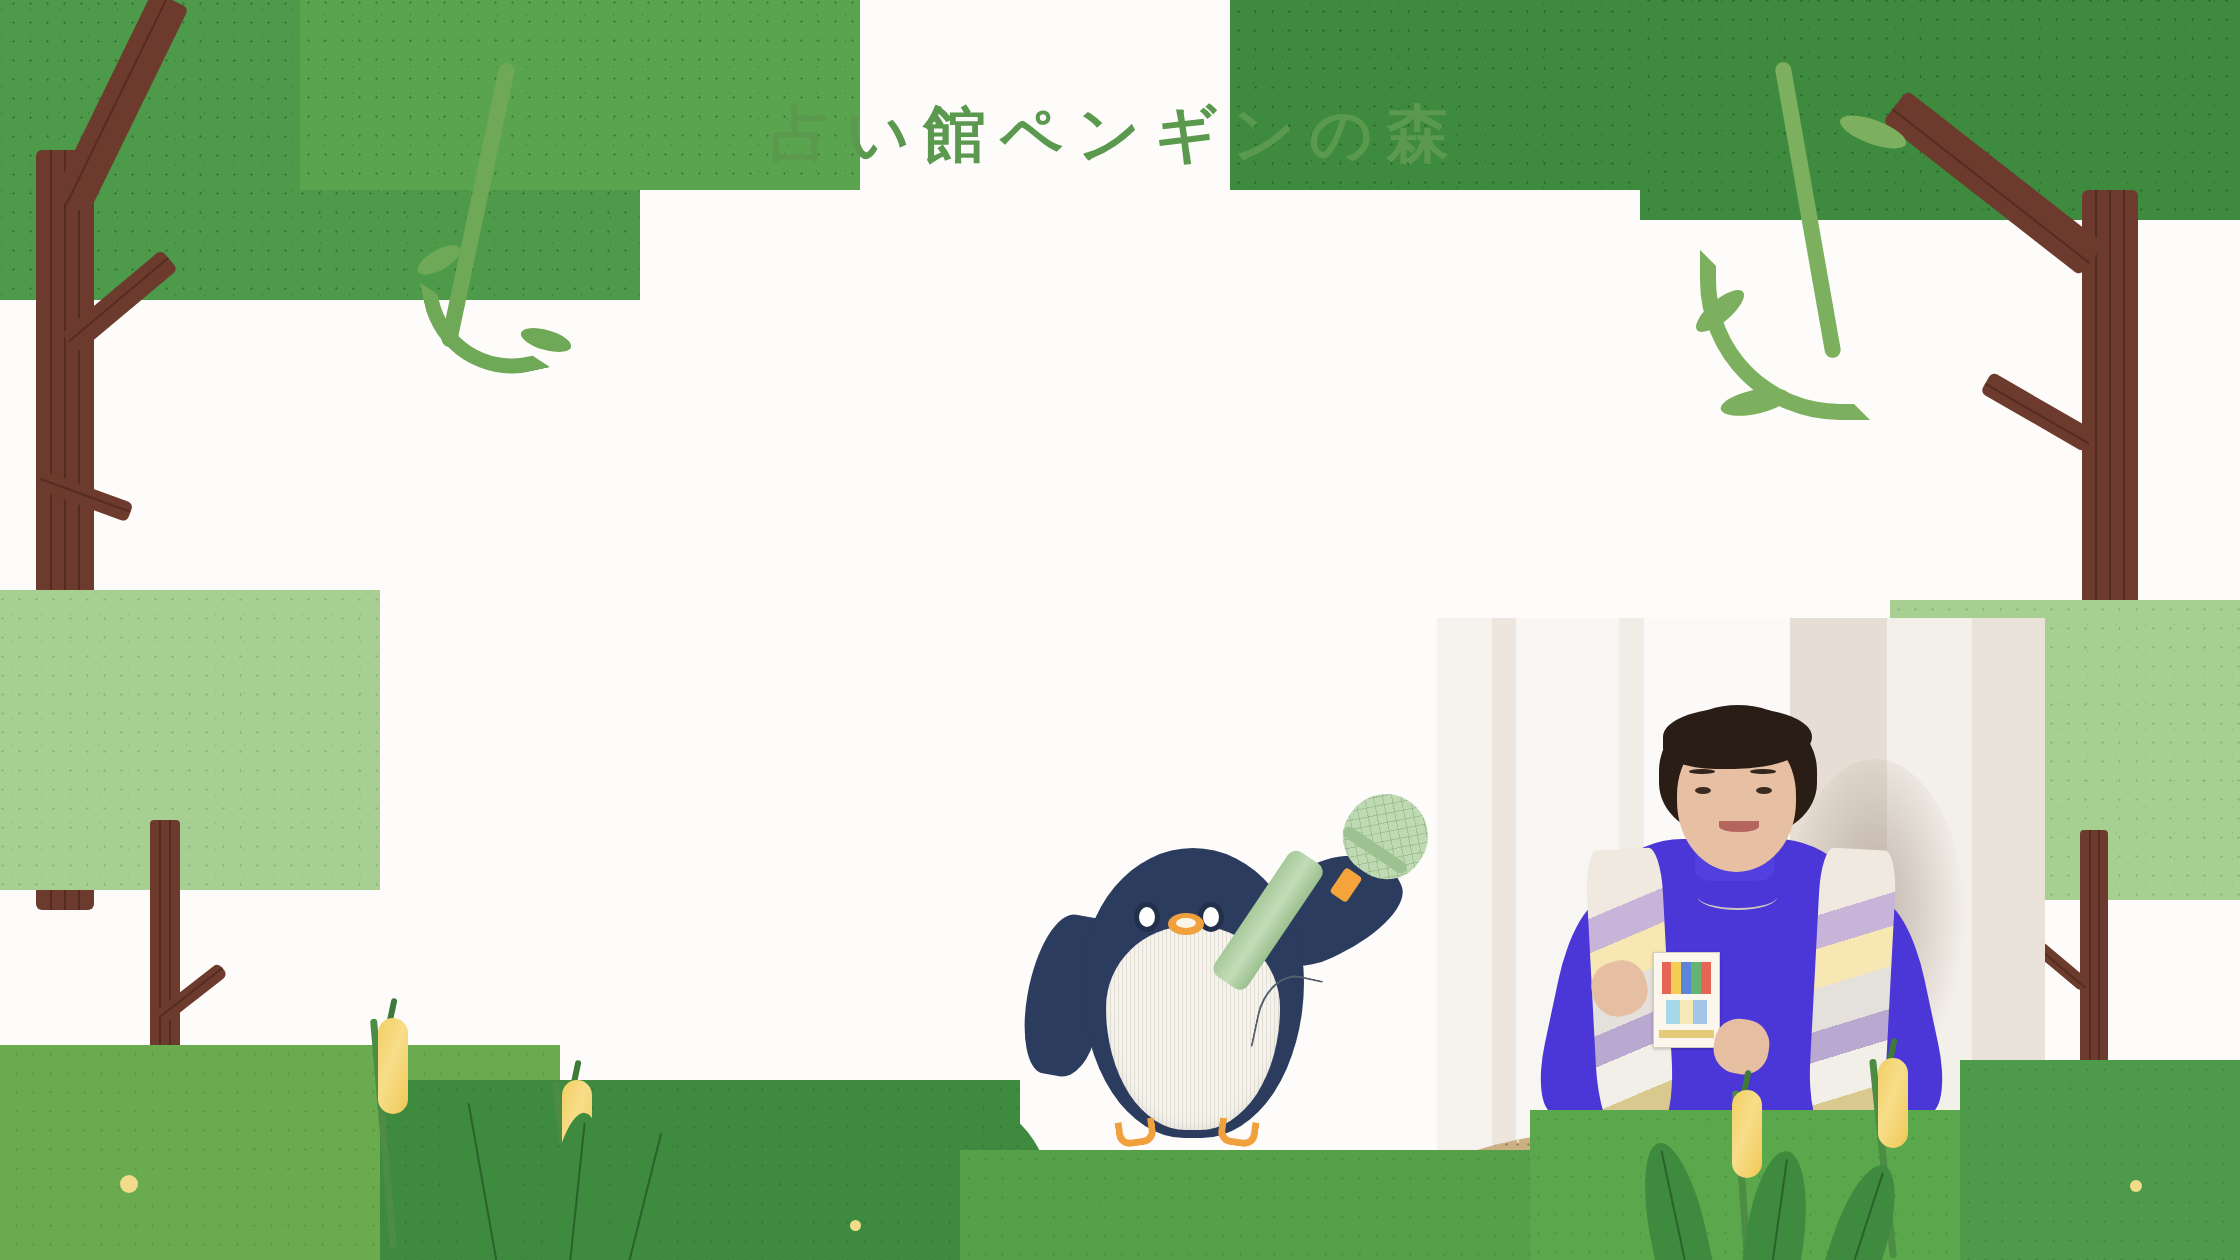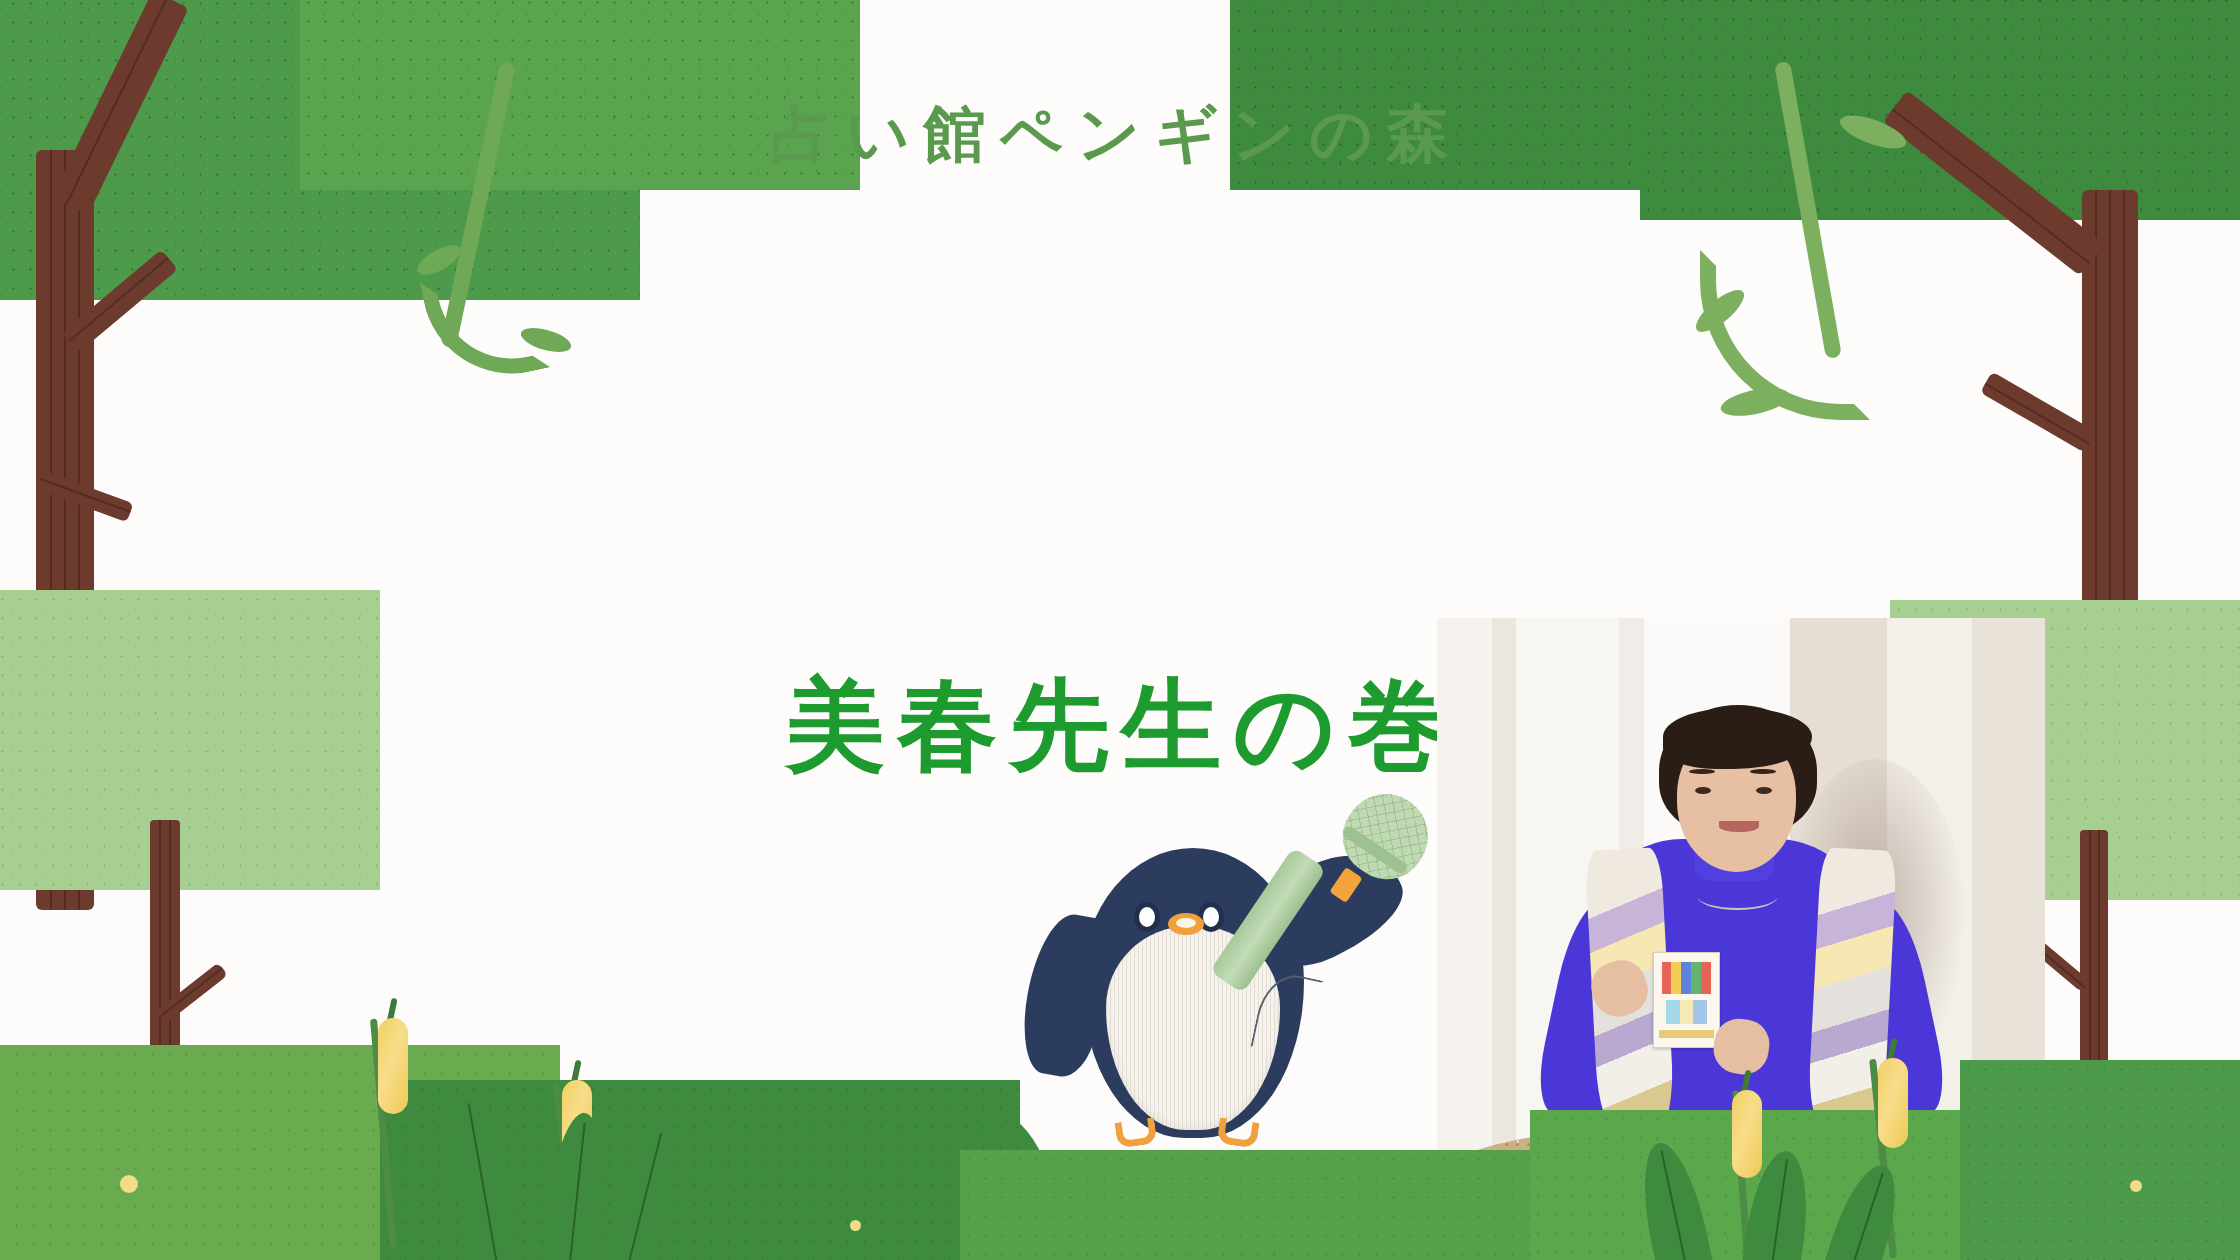--- a/index.html
+++ b/index.html
@@ -435,21 +435,20 @@
   </div>
   <div class="trunk" style="left:2080px; top:830px; width:28px; height:300px; border-radius:4px;">
     <span class="trunkline" style="left:9px"></span>
     <span class="trunkline" style="left:18px"></span>
   </div>
   <div class="branch" style="left:2086px; top:980px; width:70px; height:14px; transform:rotate(-140deg)"></div>
 
   <div class="headline-wrap sub-top">占い館ペンギンの森</div>
 
 
-  <div class="headline-wrap sub-green">美春先生の巻</div>
 
   <div id="photo">
     <div class="ph-curtain"></div>
     <div class="ph-shadow"></div>
 
     <div class="ph-body"></div>
     <div class="ph-arm-l"></div>
     <div class="ph-arm-r"></div>
     <div class="ph-vest-l"></div>
     <div class="ph-vest-r"></div>

